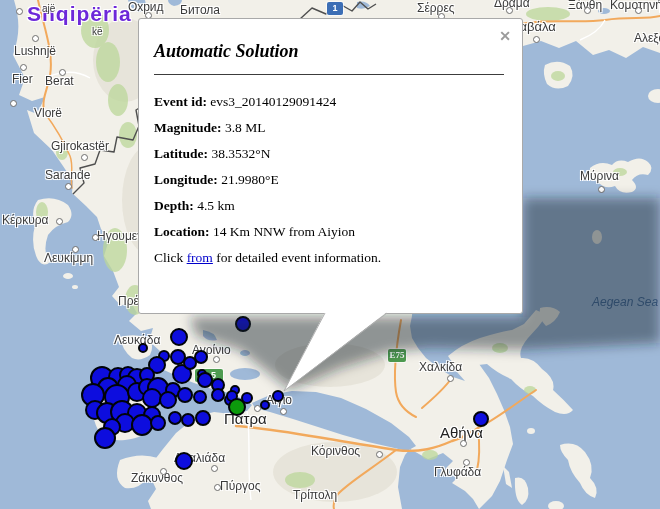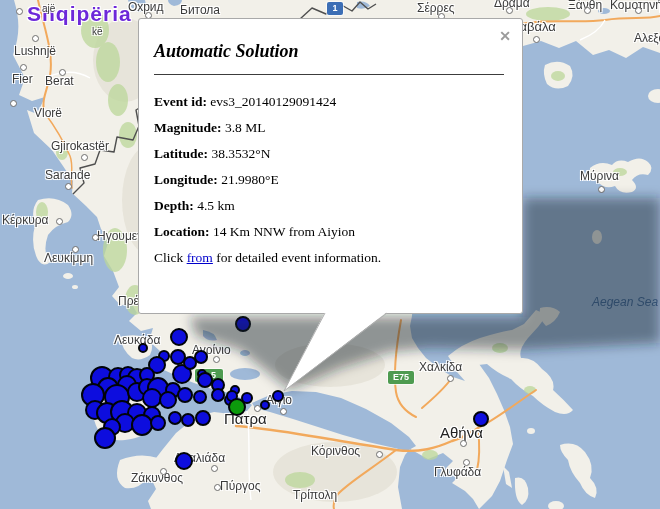--- a/index.html
+++ b/index.html
@@ -219,21 +219,21 @@
       <div class="town-dot" style="left: 459.5px; top: 439.5px;"></div>
       <div class="town-dot" style="left: 462.5px; top: 458.5px;"></div>
       <div class="town-dot" style="left: 375.5px; top: 450.5px;"></div>
       <div class="town-dot" style="left: 159.5px; top: 467.5px;"></div>
       <div class="town-dot" style="left: 210.5px; top: 464.5px;"></div>
       <div class="town-dot" style="left: 213.5px; top: 483.5px;"></div>
     </div>
 
   <div id="badge-layer">
       <div class="badge green" style="left: 195px; top: 369px; width: 28px;">Α 5</div>
-      <div class="badge green" style="left: 388px; top: 371px; width: 26px;">E75</div>
+      <div class="badge green" style="left: 388px; top: 349px; width: 18px; font-family: Liberation Serif, serif;">E75</div>
       <div class="badge blue" style="left: 327px; top: 2px; width: 16px;">1</div>
     </div>
 
   <div id="dots-layer">
       <div class="quake" style="left: 235px; top: 316px; width: 16px; height: 16px;"></div>
       <div class="quake" style="left: 138px; top: 343px; width: 10px; height: 10px;"></div>
       <div class="quake" style="left: 170px; top: 328px; width: 18px; height: 18px;"></div>
       <div class="quake" style="left: 170px; top: 349px; width: 16px; height: 16px;"></div>
       <div class="quake" style="left: 158px; top: 350px; width: 12px; height: 12px;"></div>
       <div class="quake" style="left: 148px; top: 356px; width: 18px; height: 18px;"></div>

